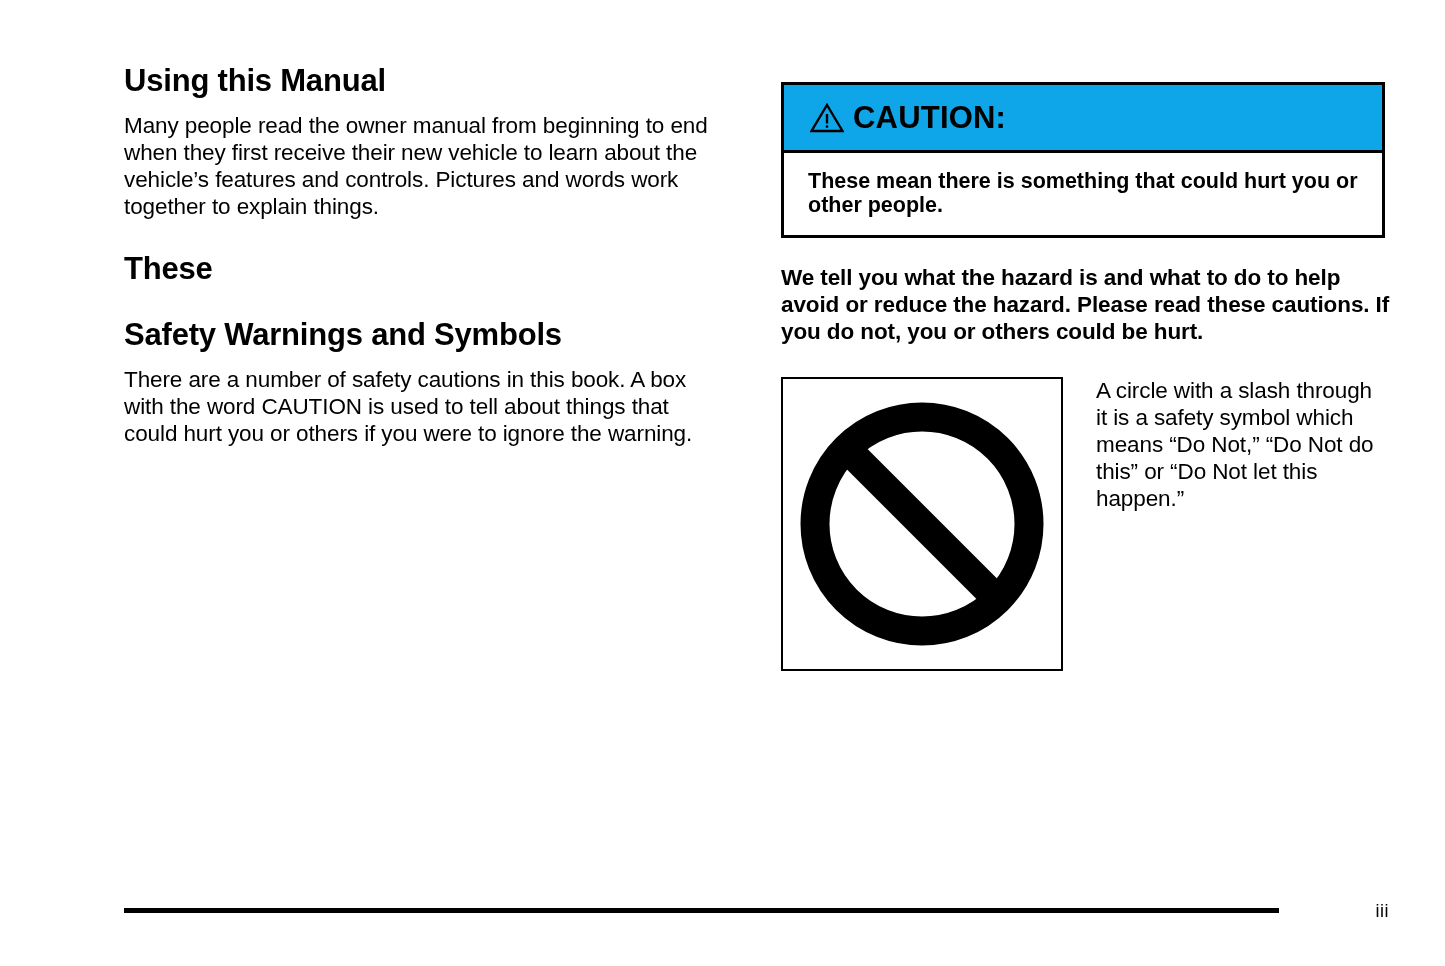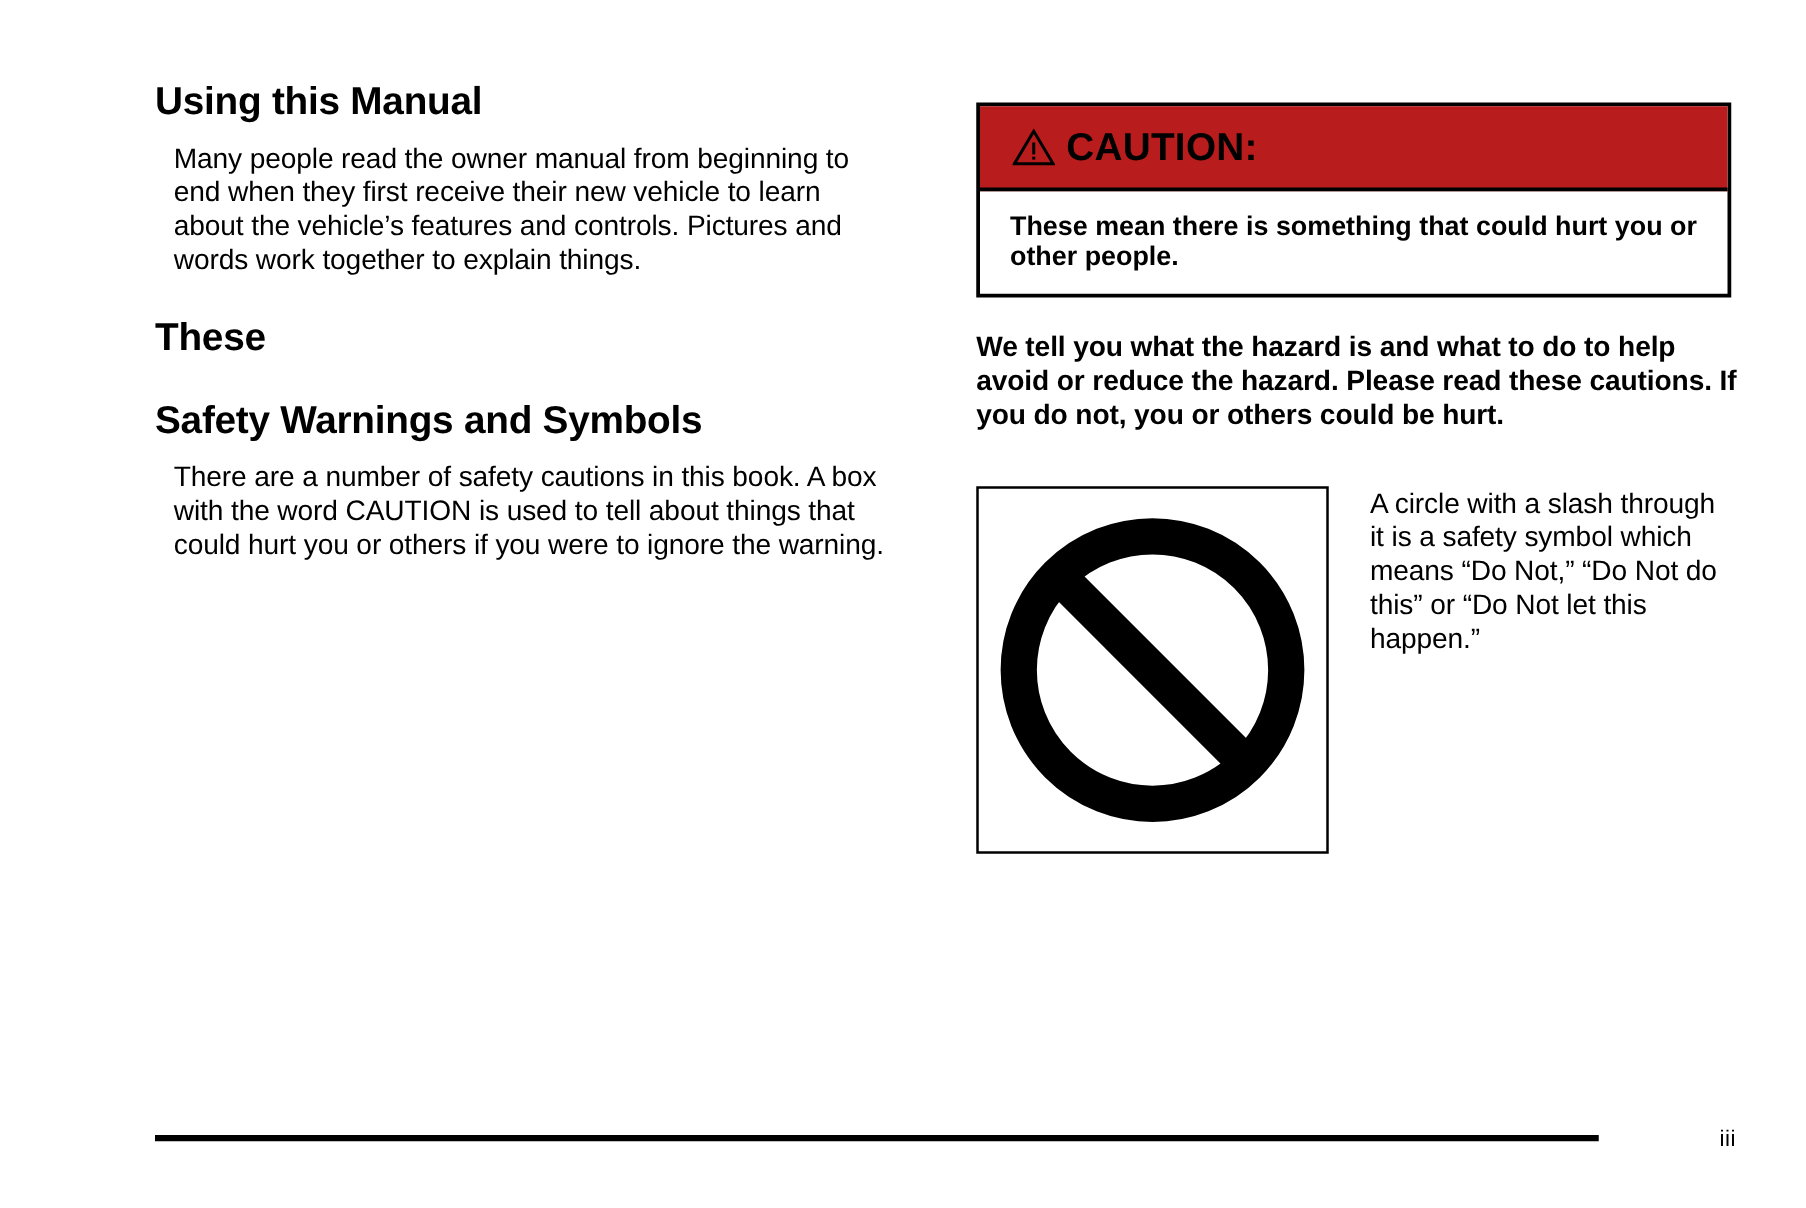--- a/index.html
+++ b/index.html
@@ -40,31 +40,31 @@
     margin: 0 0 14px 0;
     letter-spacing: -0.2px;
     line-height: 1.1;
   }
   h1.section-title.sub {
     margin-top: 32px;
   }
   p.body-text {
     font-size: 22.5px;
     line-height: 27px;
-    margin: 15px;
+    margin: 0;
     letter-spacing: -0.1px;
   }
   
   .caution-box {
     border: 3px solid #000;
     width: 604px;
     box-sizing: border-box;
   }
   .caution-header {
-    background: #b91c1c;
+    background: #0ea5e9;
     border-bottom: 3px solid #000;
     height: 68px;
     display: flex;
     align-items: center;
     padding-left: 26px;
     box-sizing: border-box;
   }
   .warn-tri {
     margin-right: 9px;
     display: block;
@@ -84,21 +84,21 @@
     line-height: 24px;
   }
   .after-caution {
     margin-top: 26px;
     font-size: 22.5px;
     line-height: 27px;
     letter-spacing: -0.1px;
     font-weight: bold;
   }
   .symbol-row {
-    margin-top: 44px;
+    margin-top: 32px;
     display: flex;
     align-items: flex-start;
   }
   .symbol-frame {
     width: 282px;
     height: 294px;
     border: 2px solid #000;
     box-sizing: border-box;
     position: relative;
     flex: 0 0 auto;

